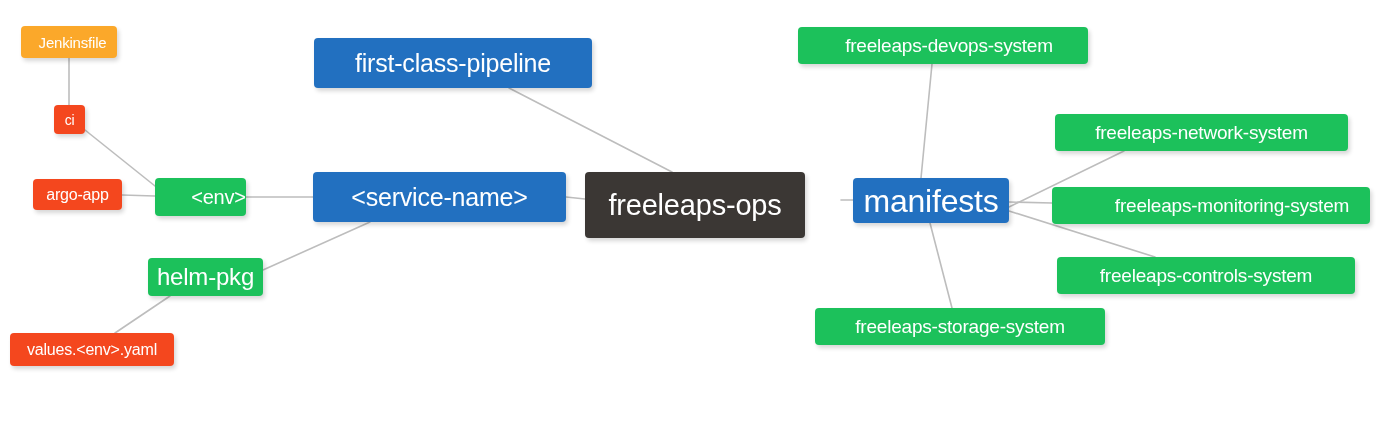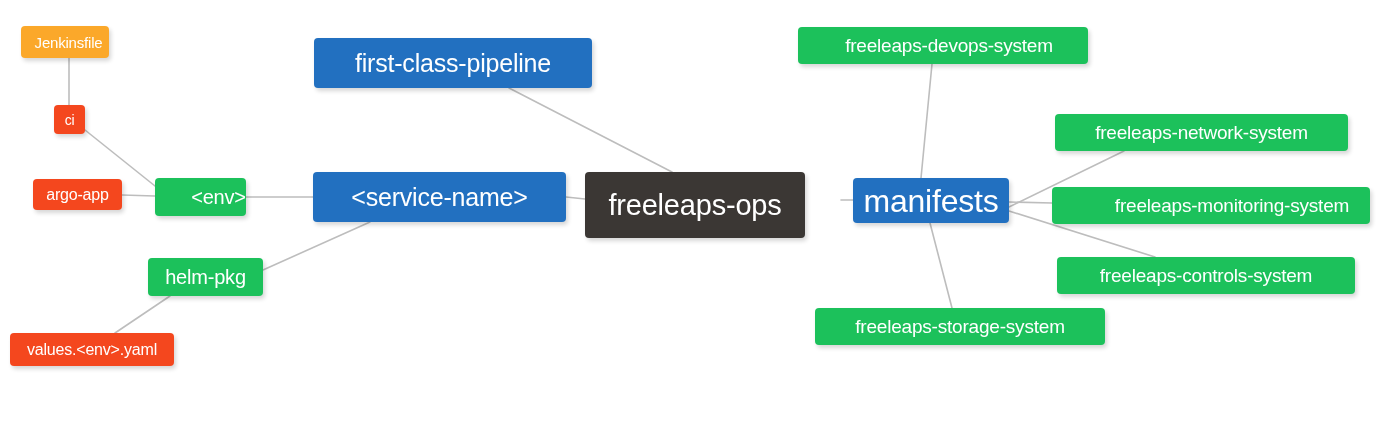--- a/index.html
+++ b/index.html
@@ -64,24 +64,24 @@
       <line x1="1009" y1="202" x2="1052" y2="203" stroke="#bdbdbd" stroke-width="1.6" stroke-linecap="round"></line>
       <line x1="1009" y1="211" x2="1155" y2="257" stroke="#bdbdbd" stroke-width="1.6" stroke-linecap="round"></line>
       <line x1="930" y1="223" x2="952" y2="308" stroke="#bdbdbd" stroke-width="1.6" stroke-linecap="round"></line>
     </svg>
   <div id="node-layer">
       <div class="node n-root" style="left: 585px; top: 172px; width: 220px; height: 66px; font-size: 29px;">freeleaps-ops</div>
       <div class="node n-blue" style="left: 314px; top: 38px; width: 278px; height: 50px; font-size: 25px;">first-class-pipeline</div>
       <div class="node n-blue" style="left: 313px; top: 172px; width: 253px; height: 50px; font-size: 25px;">&lt;service-name&gt;</div>
       <div class="node n-blue" style="left: 853px; top: 178px; width: 156px; height: 45px; font-size: 32px;">manifests</div>
       <div class="node n-green" style="left: 155px; top: 178px; width: 91px; height: 38px; font-size: 20px; padding-left: 36px;">&lt;env&gt;</div>
-      <div class="node n-green" style="left: 148px; top: 258px; width: 115px; height: 38px; font-size: 20px;">helm-pkg</div>
+      <div class="node n-green" style="left: 148px; top: 258px; width: 115px; height: 38px; font-size: 24px;">helm-pkg</div>
       <div class="node n-red" style="left: 54px; top: 105px; width: 31px; height: 29px; font-size: 14px;">ci</div>
       <div class="node n-red" style="left: 33px; top: 179px; width: 89px; height: 31px; font-size: 16px;">argo-app</div>
-      <div class="node n-orange" style="left: 21px; top: 26px; width: 88px; height: 32px; font-size: 15px; padding-left: 7px;">Jenkinsfile</div>
+      <div class="node n-orange" style="left: 21px; top: 26px; width: 96px; height: 32px; font-size: 15px; padding-left: 7px;">Jenkinsfile</div>
       <div class="node n-red" style="left: 10px; top: 333px; width: 164px; height: 33px; font-size: 16px;">values.&lt;env&gt;.yaml</div>
       <div class="node n-green" style="left: 798px; top: 27px; width: 290px; height: 37px; font-size: 19px; padding-left: 12px;">freeleaps-devops-system</div>
       <div class="node n-green" style="left: 1055px; top: 114px; width: 293px; height: 37px; font-size: 19px;">freeleaps-network-system</div>
       <div class="node n-green" style="left: 1052px; top: 187px; width: 318px; height: 37px; font-size: 19px; padding-left: 42px;">freeleaps-monitoring-system</div>
       <div class="node n-green" style="left: 1057px; top: 257px; width: 298px; height: 37px; font-size: 19px;">freeleaps-controls-system</div>
       <div class="node n-green" style="left: 815px; top: 308px; width: 290px; height: 37px; font-size: 19px;">freeleaps-storage-system</div>
     </div>
 </div>
 
 </body></html>

